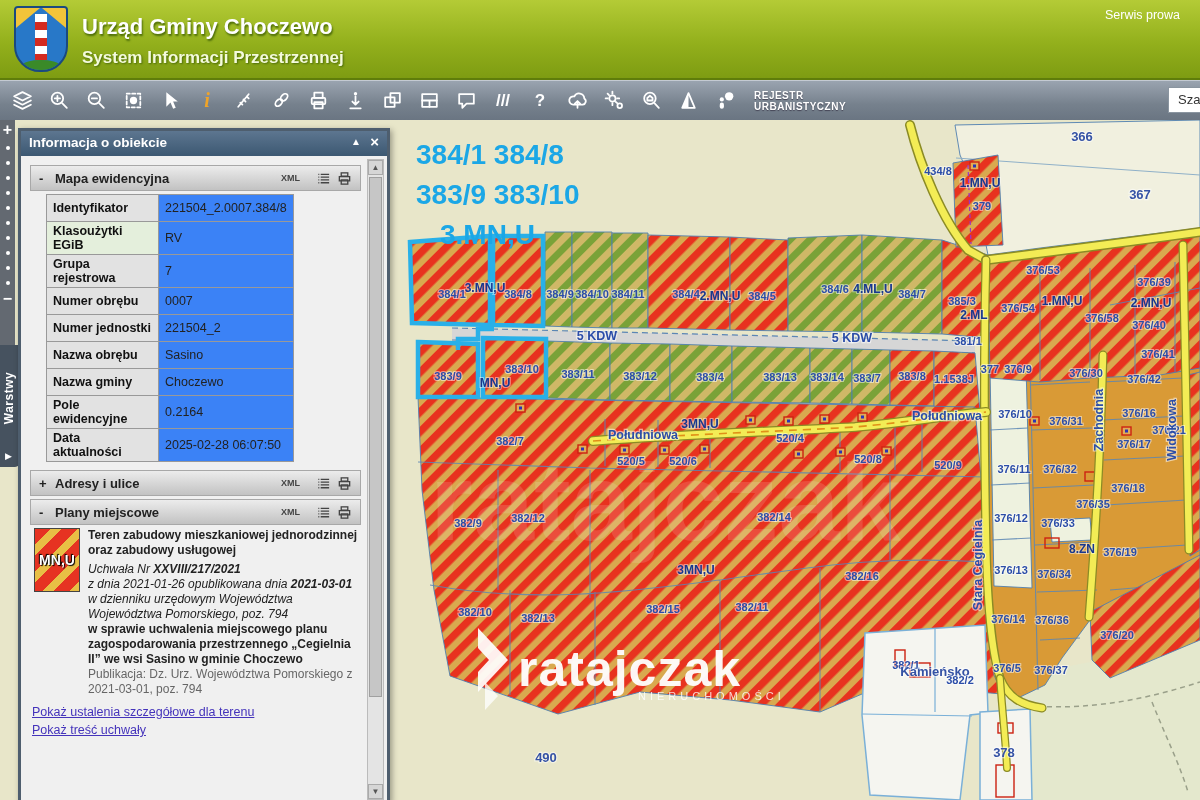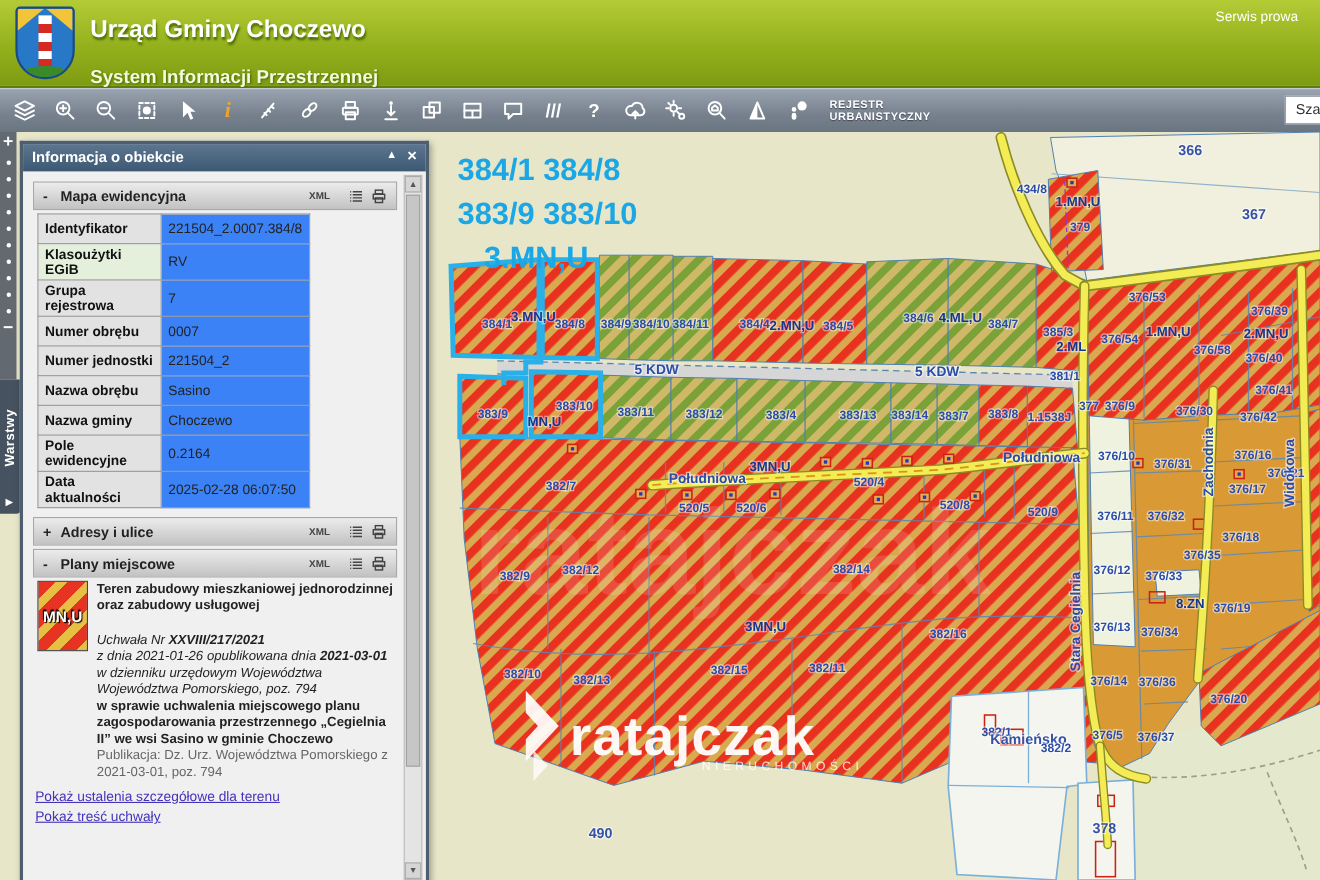--- a/index.html
+++ b/index.html
@@ -6,21 +6,21 @@
 html,body{width:1200px;height:800px;overflow:hidden}
 body{font-family:"Liberation Sans",sans-serif;background:#e8e6c9;position:relative}
 
 #header{position:absolute;left:0;top:0;width:1200px;height:80px;background:linear-gradient(#b4cb36,#93b01c 55%,#7e9c12);border-bottom:2px solid #5f7d0a}
 #crest{position:absolute;left:14px;top:6px;width:54px;height:66px;background:#2878c8;border:2px solid #1a4a80;border-radius:4px 4px 26px 26px;overflow:hidden}
 #crest .ray-l{position:absolute;left:0;top:0;border-top:20px solid #f2c43a;border-right:24px solid transparent}
 #crest .ray-r{position:absolute;right:0;top:0;border-top:20px solid #f2c43a;border-left:24px solid transparent}
 #crest .tower{position:absolute;left:19px;top:6px;width:12px;height:46px;background:linear-gradient(#fff 0 8px,#d42a20 8px 16px,#fff 16px 24px,#d42a20 24px 32px,#fff 32px 40px,#d42a20 40px)}
 #crest .base{position:absolute;left:7px;bottom:0;width:36px;height:10px;background:#3a8a28;border-radius:50% 50% 0 0}
 #app-title{position:absolute;left:82px;top:14px;color:#fff;font-size:22px;font-weight:bold;text-shadow:1px 2px 2px #4a6a08}
-#app-subtitle{position:absolute;left:82px;top:60px;color:#f4fadc;font-size:17px;font-weight:bold;text-shadow:1px 1px 2px #4a6a08}
+#app-subtitle{position:absolute;left:82px;top:48px;color:#f4fadc;font-size:17px;font-weight:bold;text-shadow:1px 1px 2px #4a6a08}
 #service-note{position:absolute;left:1105px;top:8px;color:#fff;font-size:12.5px;white-space:nowrap}
 
 #toolbar{position:absolute;left:0;top:80px;width:1200px;height:40px;background:linear-gradient(#9aa4b0,#76818d 60%,#6a7582);border-top:1px solid #c4cad2;display:flex;align-items:center;gap:9px;padding-left:8px}
 .tb{background:none;border:0;width:28px;height:28px;display:flex;align-items:center;justify-content:center;cursor:pointer;flex:0 0 auto}
 .tb svg{width:23px;height:23px;fill:none;stroke:#fff;stroke-width:1.7;stroke-linecap:round;stroke-linejoin:round}
 .tb .glyph{color:#fff;font-weight:bold;font-size:17px}
 .tb .info-i{color:#f0a428;font-family:"Liberation Serif",serif;font-style:italic;font-weight:bold;font-size:20px}
 #rejestr{color:#fff;font-size:10px;font-weight:bold;text-align:left;line-height:11px;letter-spacing:.5px;margin-left:6px;text-shadow:0 1px 1px #445}
 #search-box{position:absolute;left:1168px;top:87px;width:70px;height:26px;background:#fff;border:1px solid #8a95a0;font-size:13px;color:#333;padding:4px 0 0 9px;font-weight:normal}
 
@@ -49,21 +49,21 @@
 #panel{position:absolute;left:18px;top:128px;width:372px;height:675px;background:#ebebeb;border:3px solid #4e5e6e;border-bottom:0;box-shadow:2px 2px 6px rgba(0,0,0,.35)}
 #panel-title{height:25px;background:linear-gradient(#5d7690,#3c5872);color:#fff;font-size:13.5px;font-weight:bold;padding:4px 8px;position:relative}
 #panel-collapse{position:absolute;right:26px;top:5px;color:#fff;font-size:10px;cursor:pointer}
 #panel-close{position:absolute;right:8px;top:2px;color:#fff;font-size:15px;font-weight:bold;cursor:pointer}
 #panel-body{position:absolute;left:0;top:25px;right:0;bottom:0;background:#f0f0f0;padding:9px 26px 0 9px;overflow:hidden}
 .secbar{height:26px;background:linear-gradient(#ececec,#c2c2c2);border:1px solid #a8a8a8;display:flex;align-items:center;font-size:13px;font-weight:bold;color:#222;padding:0 8px;margin-bottom:3px;cursor:pointer}
 .secbar .pm{width:16px;font-weight:bold}
 .secbar .spacer{flex:1}
 .secbar .xml{font-size:9px;font-weight:bold;color:#444;margin-right:10px}
 .secbar svg{width:15px;height:15px;stroke:#444;fill:none;stroke-width:1.4;margin-left:6px}
-#attr-table{border-collapse:collapse;margin:2px 0 8px 4px}
+#attr-table{border-collapse:collapse;margin:2px 0 8px 16px}
 #attr-table td{border:1px solid #999;font-size:12.5px;height:27px;padding:2px 6px;vertical-align:middle}
 #attr-table td.al{background:#e2e2e2;font-weight:bold;width:112px;color:#111}
 #attr-table td.av{background:#3b82f6;width:122px;color:#222;white-space:nowrap}
 #attr-table tr.hi td.al{background:#e4efdc}
 #plan-note{font-size:12.5px;color:#222;margin:6px 0 6px 2px}
 #plan-box{display:flex;gap:8px;margin-left:4px}
 #swatch{width:46px;height:64px;flex:0 0 auto;border:1px solid #444;background:repeating-linear-gradient(135deg,#e63322 0 11px,#e8bf45 11px 19px);display:flex;align-items:center;justify-content:center}
 #swatch span{color:#fff;font-weight:bold;font-size:14px;text-shadow:1px 1px 1px #000,-1px -1px 1px #000}
 #plan-text{font-size:12px;color:#222;line-height:15px}
 #plan-text .b{font-weight:bold}
@@ -547,21 +547,21 @@
           <rect x="2.5" y="6" width="11" height="4.5"></rect>
           <rect x="4.5" y="9.5" width="7" height="4.5"></rect>
         </svg>
     </div>
     <div id="plan-box">
       <div id="swatch">
           <span>MN,U</span>
         </div>
       <div id="plan-text">
         <div class="b">Teren zabudowy mieszkaniowej jednorodzinnej oraz zabudowy usługowej</div>
-        <div class="i" style="margin-top:16px"><span>Uchwała Nr </span><b>XXVIII/217/2021</b></div>
+        <div class="i" style="margin-top:4px"><span>Uchwała Nr </span><b>XXVIII/217/2021</b></div>
         <div class="i"><span>z dnia 2021-01-26 opublikowana dnia </span><b>2021-03-01</b><span> w dzienniku urzędowym Województwa Województwa Pomorskiego, poz. 794</span></div>
         <div class="b">w sprawie uchwalenia miejscowego planu zagospodarowania przestrzennego „Cegielnia II” we wsi Sasino w gminie Choczewo</div>
         <div class="muted">Publikacja: Dz. Urz. Województwa Pomorskiego z 2021-03-01, poz. 794</div>
       </div>
     </div>
     <div id="plan-links">
       <a>Pokaż ustalenia szczegółowe dla terenu</a>
       <a>Pokaż treść uchwały</a>
 
     </div>

